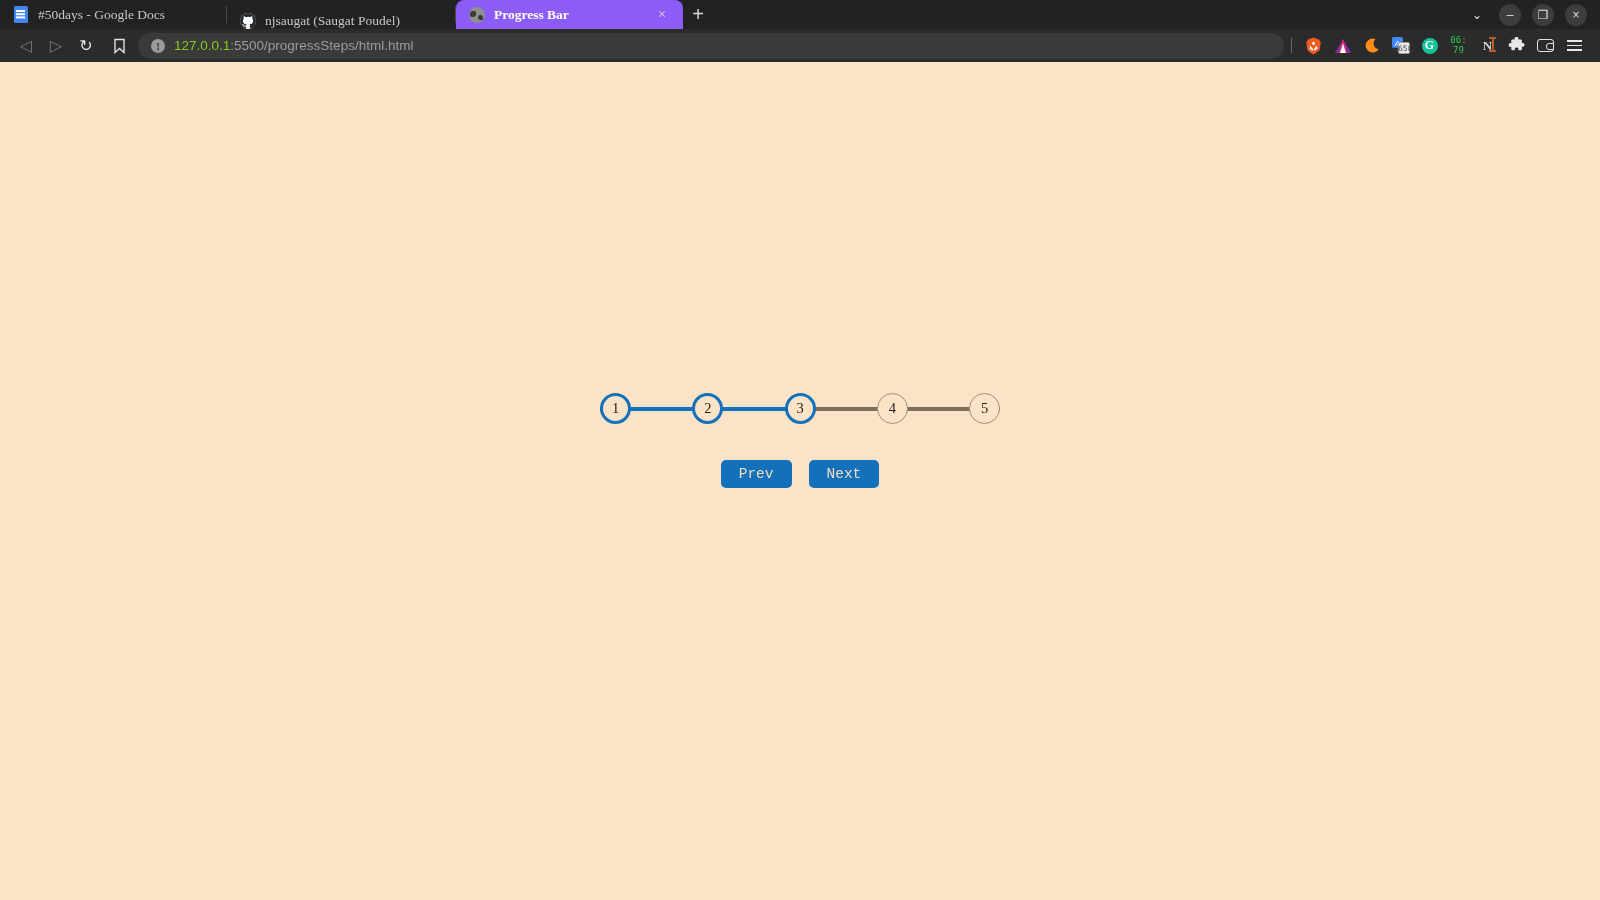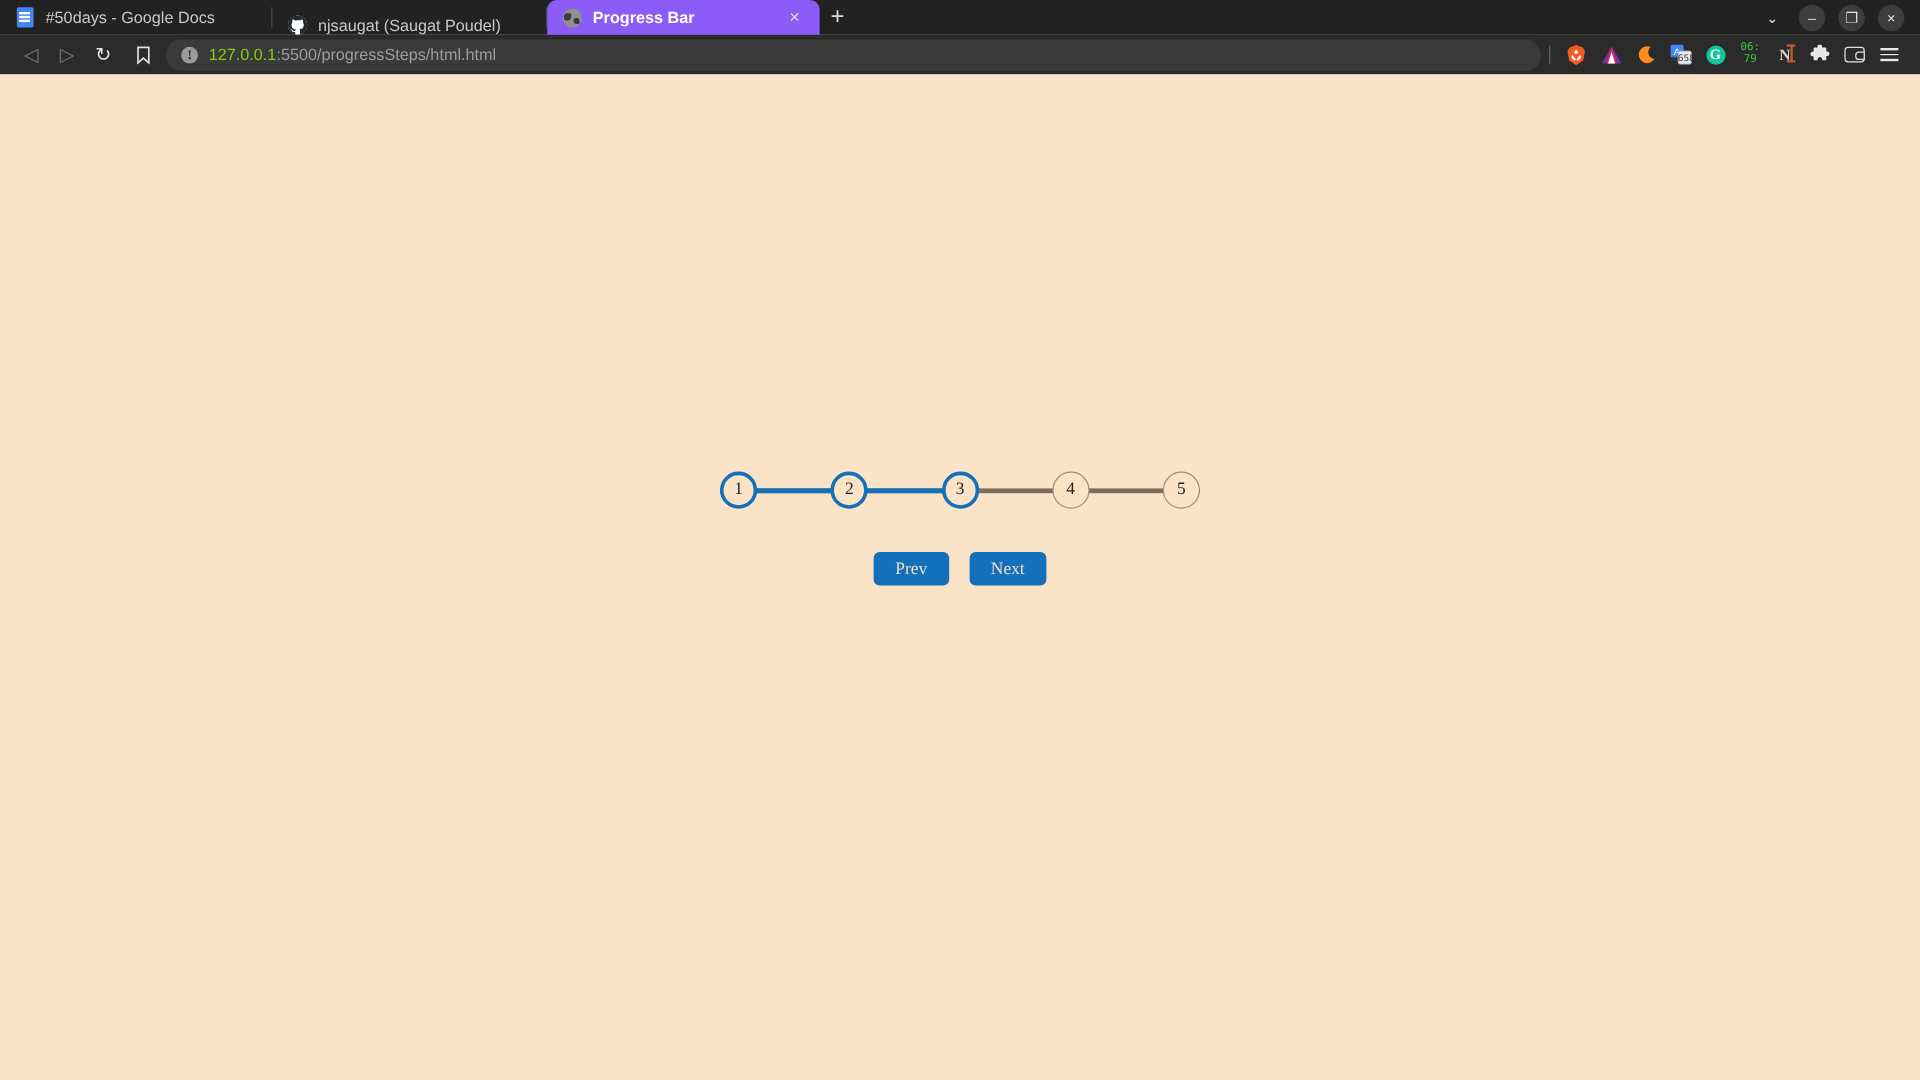--- a/index.html
+++ b/index.html
@@ -25,20 +25,21 @@
     height: 29px;
     display: flex;
     align-items: center;
     gap: 9px;
     padding: 0 12px;
     color: #c8c8c8;
     font-size: 13.5px;
     position: relative;
     white-space: nowrap;
     cursor: default;
+    font-family: Liberation Serif, serif;
   }
   .tab.inactive { width: 227px; }
   .tab.inactive:nth-of-type(2) { width: 229px; align-items: flex-end; }
   .tab .tab-title { overflow: hidden; text-overflow: ellipsis; }
   .tab.inactive::after {
     content: "";
     position: absolute;
     right: 0; top: 6px; bottom: 6px;
     width: 1px;
     background: #4a4a4a;
@@ -197,21 +198,21 @@
 
   .btn-row { display: flex; gap: 17px; margin-top: 36px; }
   .btn {
     background: #1271ba;
     color: #f3dcc2;
     border: none;
     border-radius: 5px;
     padding: 0 18px;
     height: 28px;
     font-size: 14.5px;
-    font-family: Liberation Serif, serif;
+    font-family: Liberation Mono, monospace;
     cursor: pointer;
   }
   .btn:disabled { background: #a8a8a8; cursor: not-allowed; }
 </style>
 </head>
 <body>
 
 <div class="browser">
 
   <div class="tabstrip">

